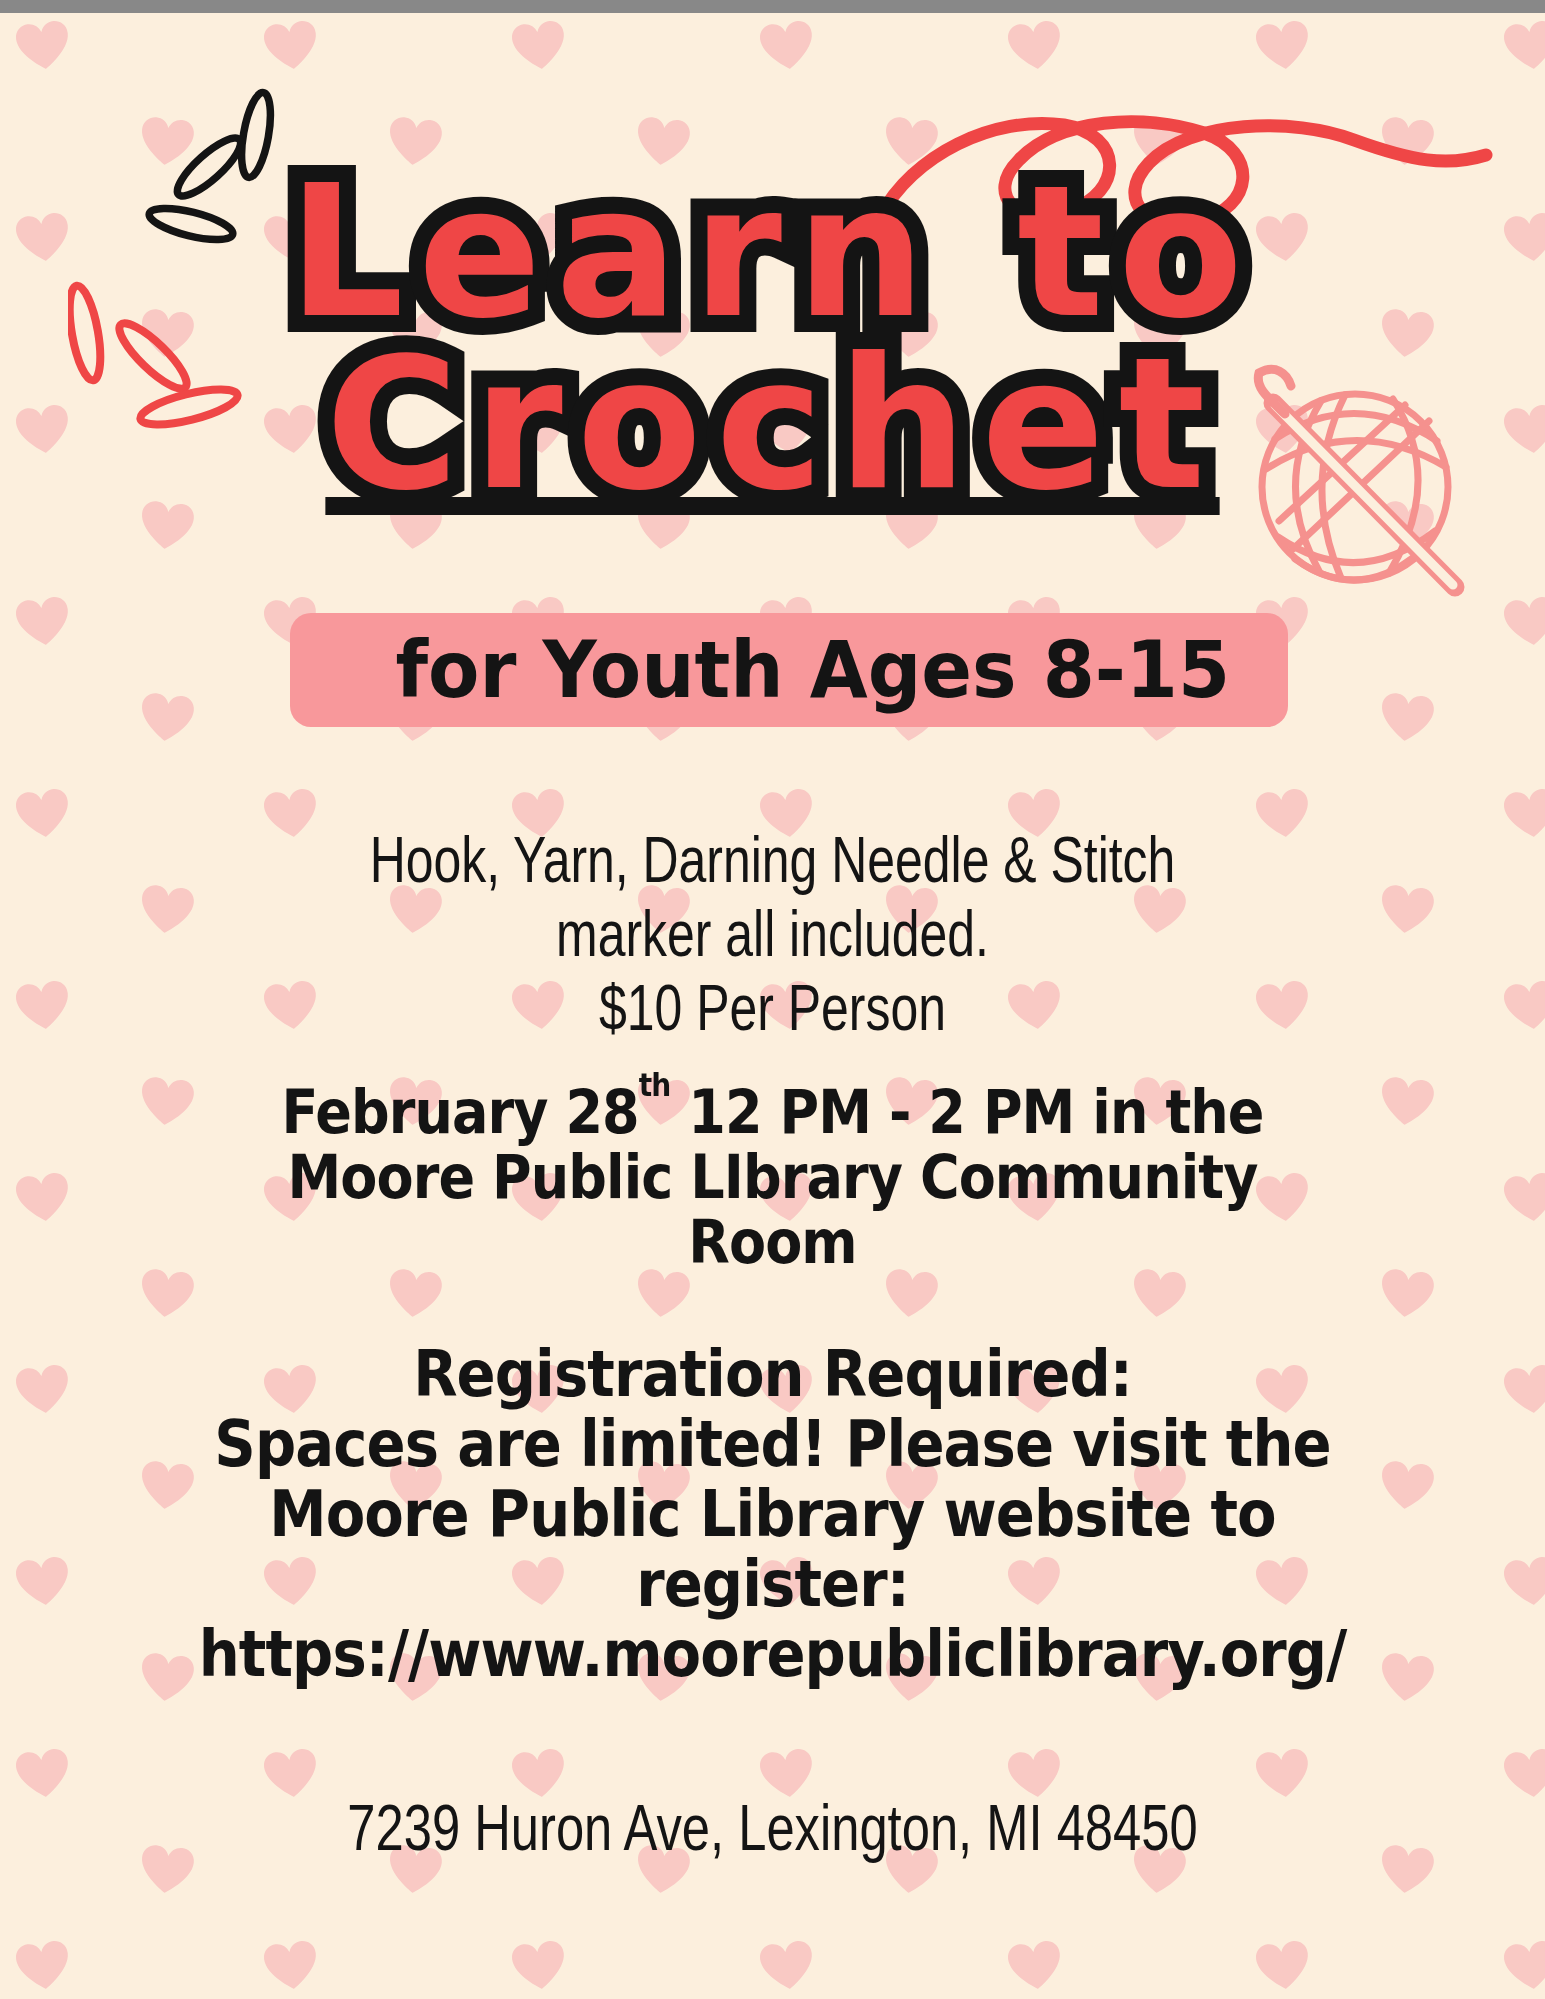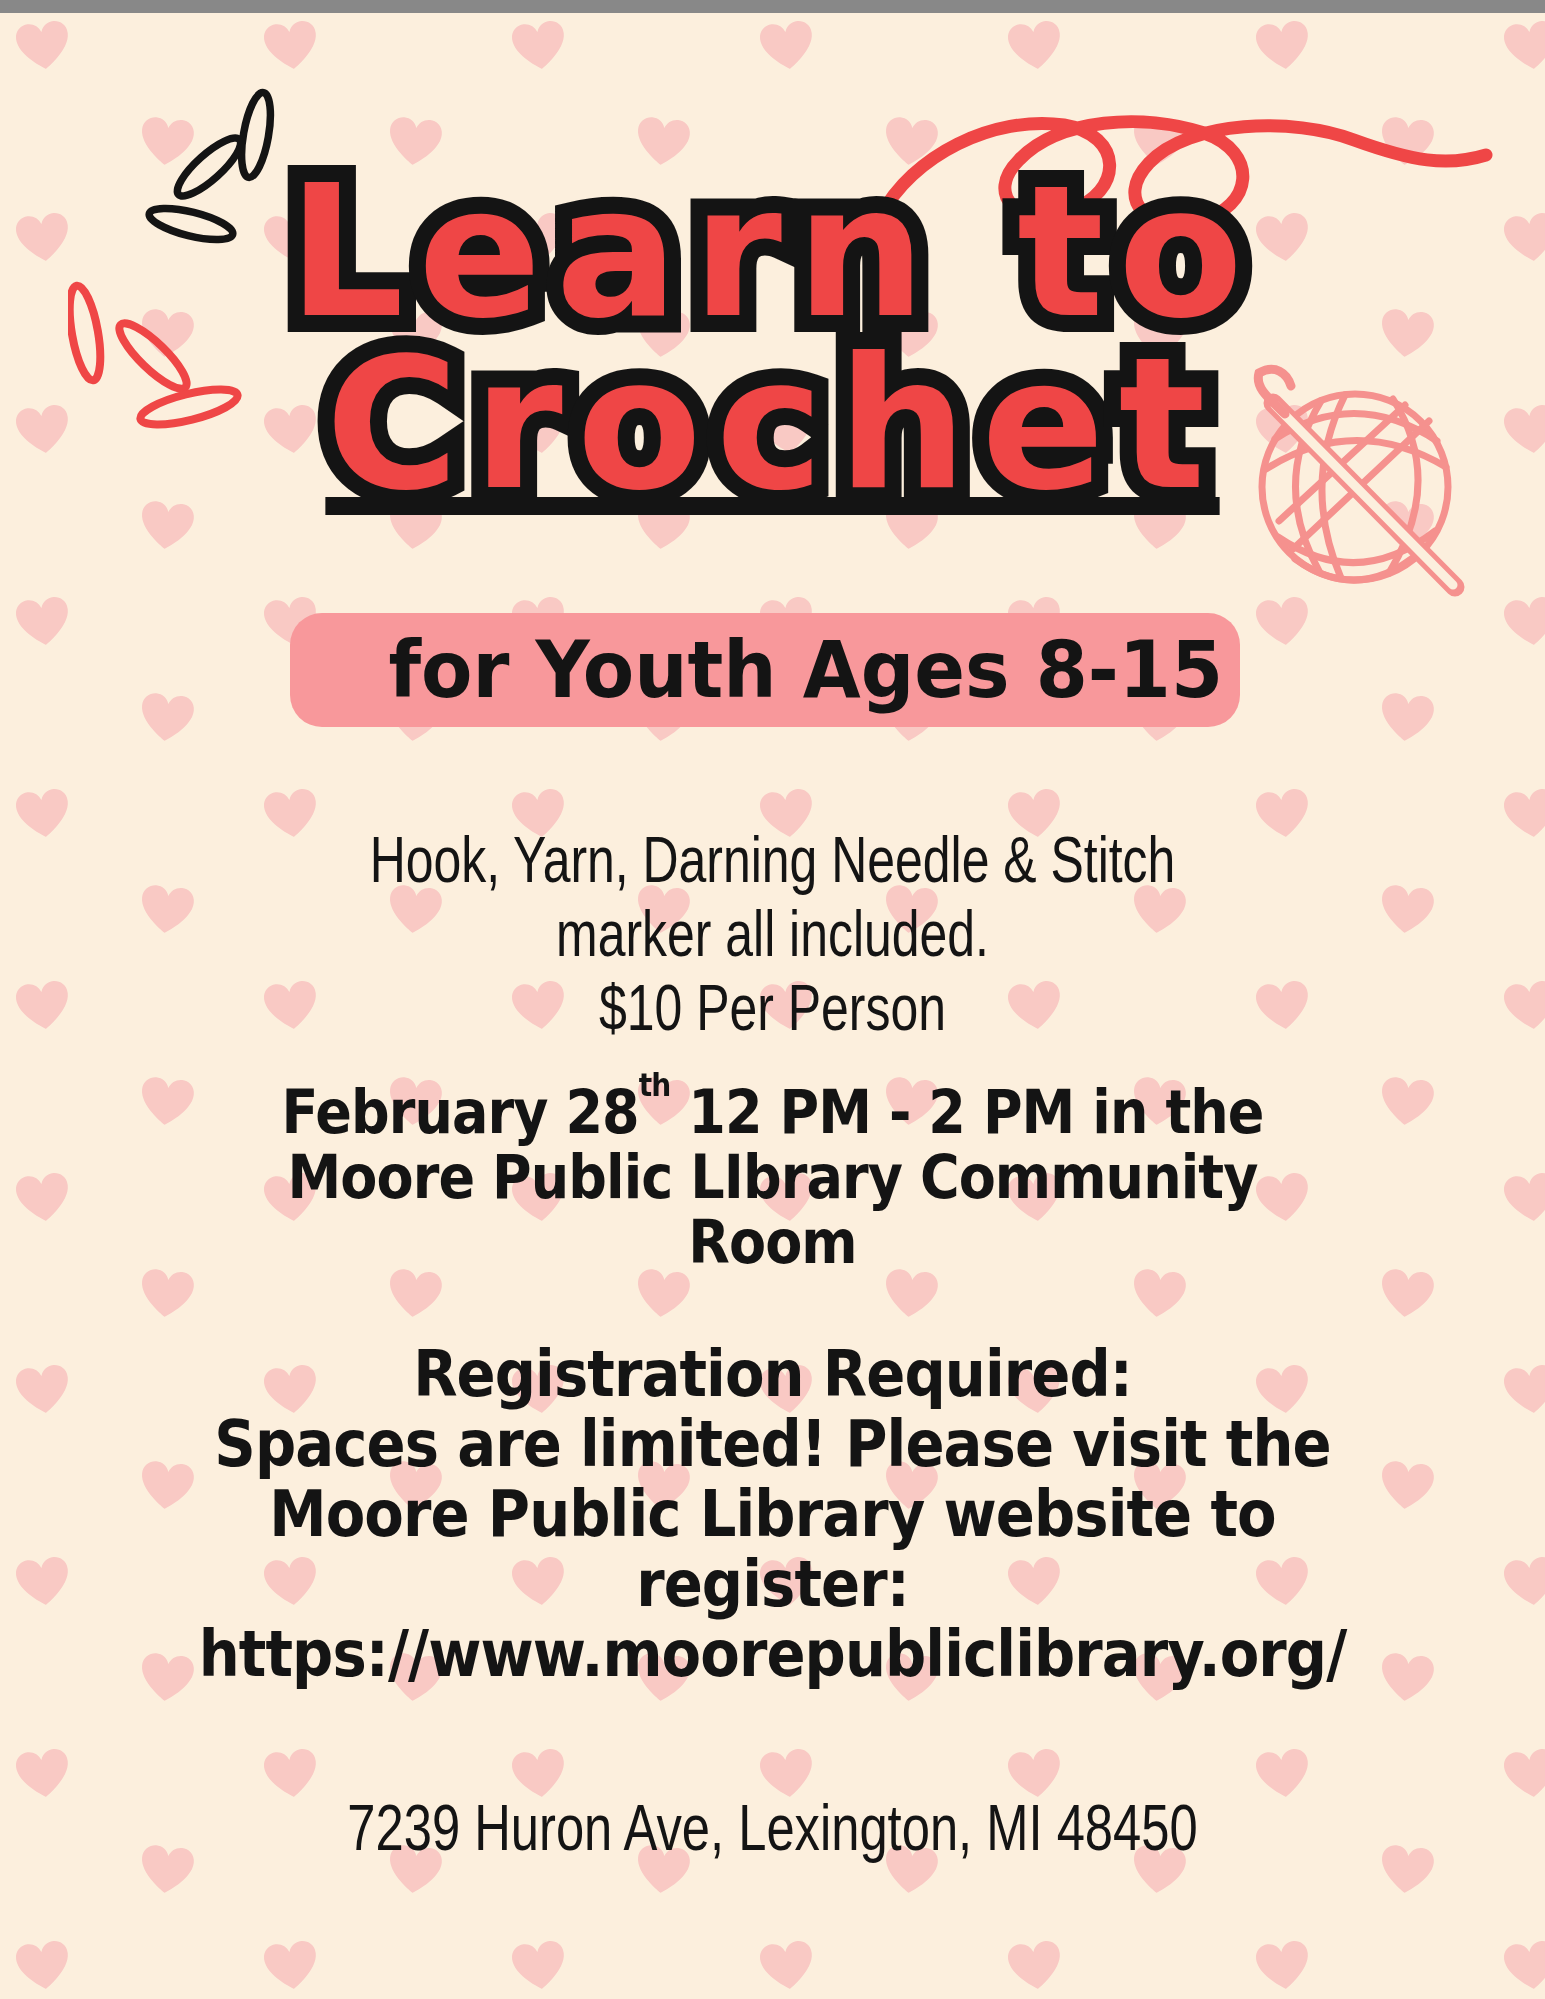--- a/index.html
+++ b/index.html
@@ -26,22 +26,22 @@
   .title-line .stroke{
     position:absolute; left:0; right:0; color:var(--ink);
     -webkit-text-stroke:34px var(--ink);
     text-shadow:-8px 10px 0 var(--ink);
   }
   .title-line .fill{position:relative; color:var(--red);}
 
   
   .banner{
     position:absolute; left:290px; top:600px; width:950px; height:114px;
-    background:var(--banner); border-radius:32px;
-    display:flex; align-items:center; justify-content:flex-end;
+    background:var(--banner); border-radius:21px;
+    display:flex; align-items:center; justify-content:center;padding-left:48px;
   }
   .banner-label{
     font-family:"DejaVu Sans", sans-serif; font-weight:bold;
     font-size:78px; color:var(--ink); white-space:nowrap;
     transform:scaleX(0.96); letter-spacing:0px;
   }
 
   
   .textblock{
     position:absolute; left:0; right:0; text-align:center;

